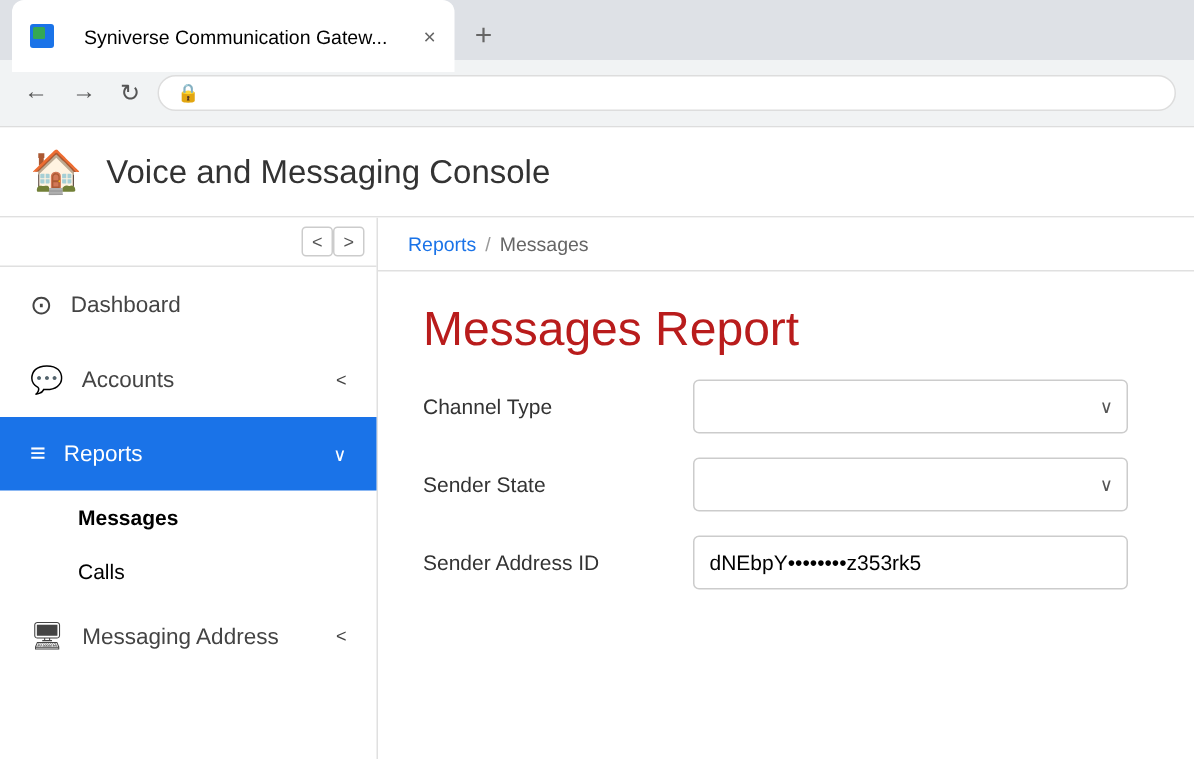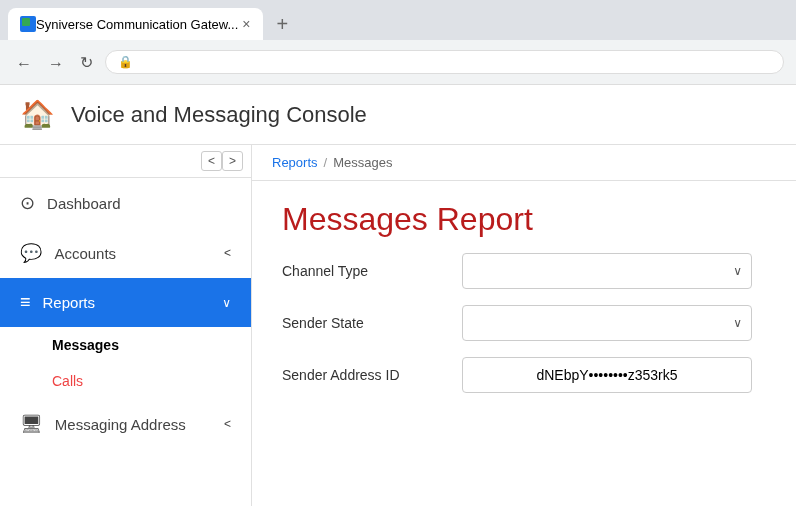--- a/index.html
+++ b/index.html
@@ -17,22 +17,22 @@
       background: #dee1e6;
       height: 40px;
     }
     .tab {
       display: flex;
       align-items: center;
       background: #fff;
       border-radius: 8px 8px 0 0;
       padding: 13px 12px;
       font-size: 13px;
-      gap: 0;
-      height: 32px;
+      gap: 20px;
+      height: 48px;
     }
     .tab-favicon {
       width: 16px;
       height: 16px;
       background: #1a73e8;
       border-radius: 2px;
       display: inline-flex;
       align-items: center;
       justify-content: center;
       position: relative;
@@ -162,21 +162,21 @@
       color: #fff;
     }
     .sidebar-item .item-icon { font-size: 18px; }
     .sidebar-item .item-label { flex: 1; }
     .sidebar-item .chevron { font-size: 12px; }
     .sidebar-sub-item {
       display: flex;
       align-items: center;
       padding: 10px 20px 10px 52px;
       cursor: pointer;
-      color: #ef4444;
+      color: #000000;
       font-size: 14px;
       font-weight: 500;
     }
     .sidebar-sub-item.active { font-weight: bold; color: #000; }
 
     
     .page-content {
       flex: 1;
       padding: 0;
       overflow-y: auto;
@@ -238,21 +238,20 @@
       color: #555;
       font-size: 12px;
     }
     .form-input {
       width: 290px;
       height: 36px;
       border: 1px solid #ccc;
       border-radius: 4px;
       padding: 4px 10px;
       font-size: 14px;
-      text-align: center;
     }
   </style>
 </head>
 <body>
 
 <div class="browser-chrome">
   <div class="tab-bar">
     <div class="tab">
       <span class="tab-favicon"></span>
       <span>Syniverse Communication Gatew...</span>

